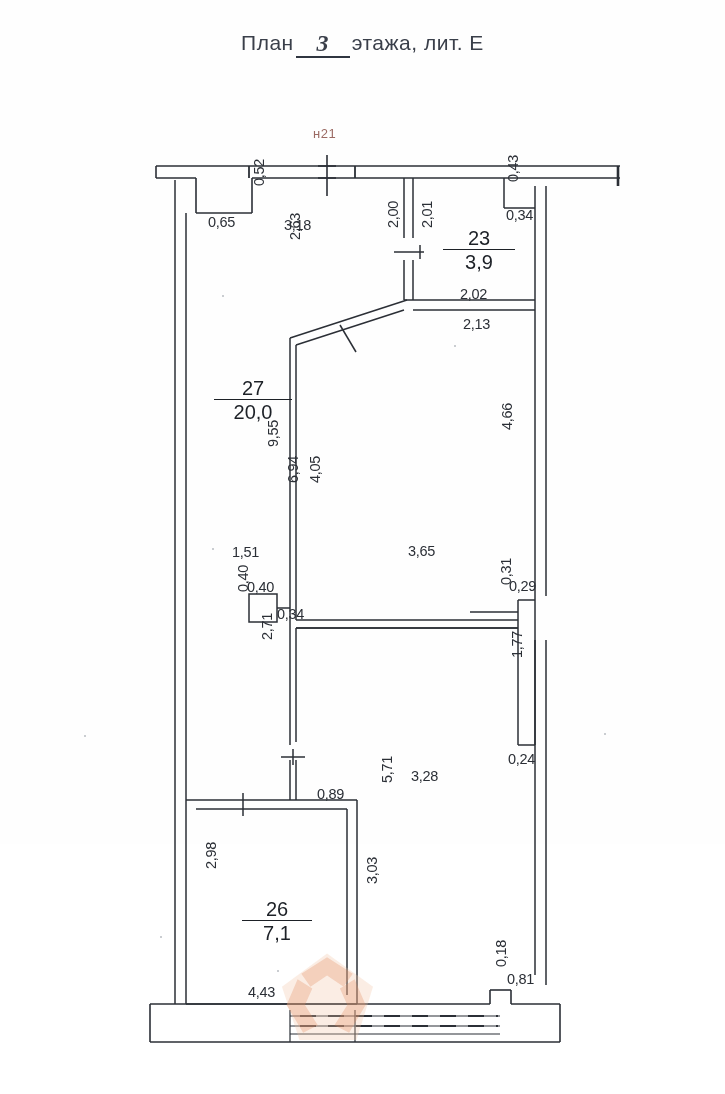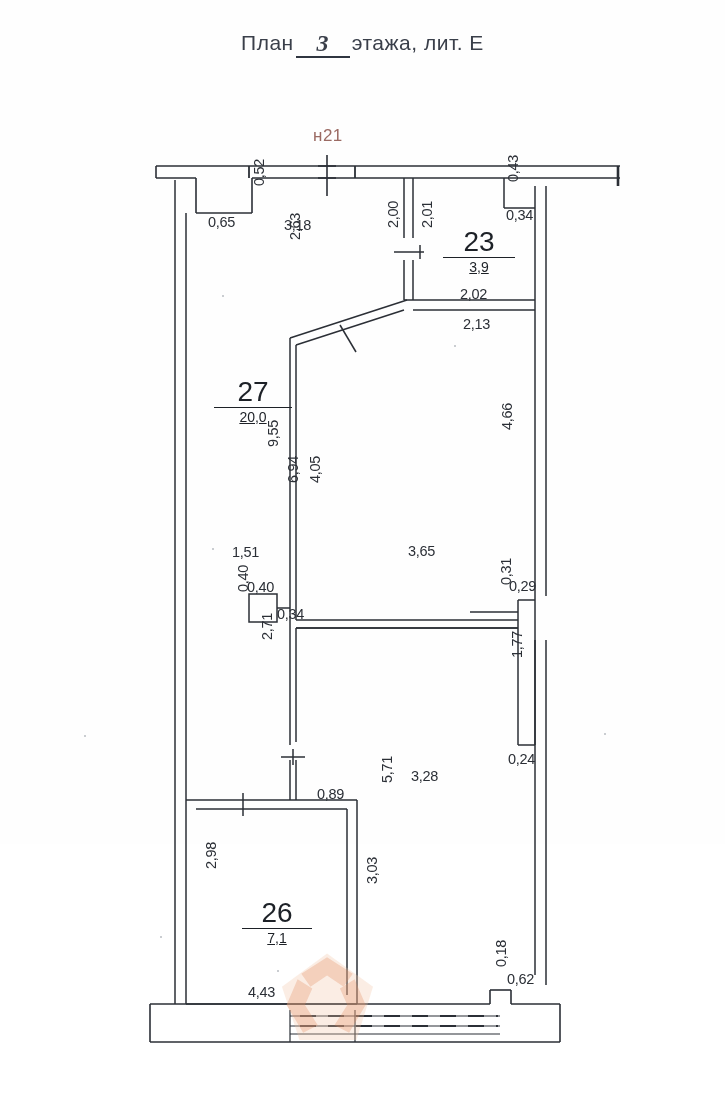--- a/index.html
+++ b/index.html
@@ -70,34 +70,33 @@
   }
   .dim.v {
     transform-origin: left top;
     transform: rotate(-90deg);
   }
   .room {
     text-align: center;
     color: #1d2127;
   }
   .room .rnum {
-    font-size: 28px;
+    font-size: 20px;
     letter-spacing: 0px;
     display: block;
     padding: 0 5px 1px 5px;
     border-bottom: 1.6px solid #1d2127;
   }
   .room .rarea {
-    font-size: 14px;
+    font-size: 20px;
     display: block;
     padding-top: 2px;
-    text-decoration: underline;
   }
   .stair-label {
-    font-size: 17px;
+    font-size: 13px;
     color: #9b6a63;
     letter-spacing: .5px;
     font-family: "Liberation Sans", sans-serif;
   }
   
   #watermark {
     position: absolute;
     left: 262px;
     top: 942px;
     width: 420px;
@@ -347,21 +346,21 @@
 
   <div class="lbl dim" style="left:317px; top:787px;">0,89</div>
   <div class="lbl dim" style="left:411px; top:769px;">3,28</div>
   <div class="lbl dim v" style="left:380px; top:783px;">5,71</div>
 
   <div class="lbl dim v" style="left:204px; top:869px;">2,98</div>
   <div class="lbl dim v" style="left:365px; top:884px;">3,03</div>
   <div class="lbl dim" style="left:248px; top:985px;">4,43</div>
 
   <div class="lbl dim v" style="left:494px; top:967px;">0,18</div>
-  <div class="lbl dim" style="left:507px; top:972px;">0,62</div>
+  <div class="lbl dim" style="left:507px; top:972px;">0,81</div>
 
 
   <div class="speck" style="left:212px;top:548px;"></div>
   <div class="speck" style="left:84px;top:735px;"></div>
   <div class="speck" style="left:604px;top:733px;"></div>
   <div class="speck" style="left:160px;top:936px;"></div>
   <div class="speck" style="left:277px;top:970px;"></div>
   <div class="speck" style="left:222px;top:295px;"></div>
   <div class="speck" style="left:454px;top:345px;"></div>
 

